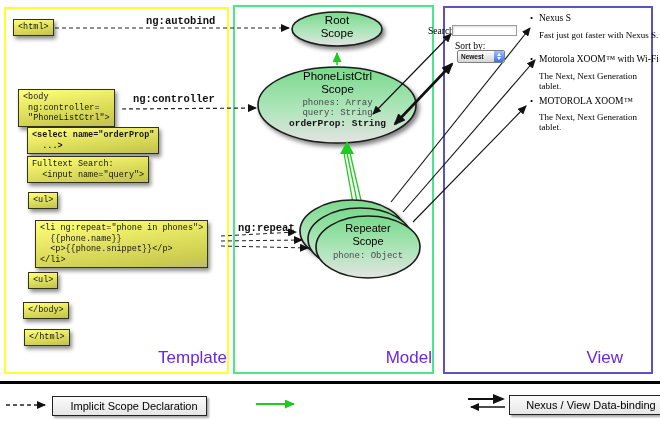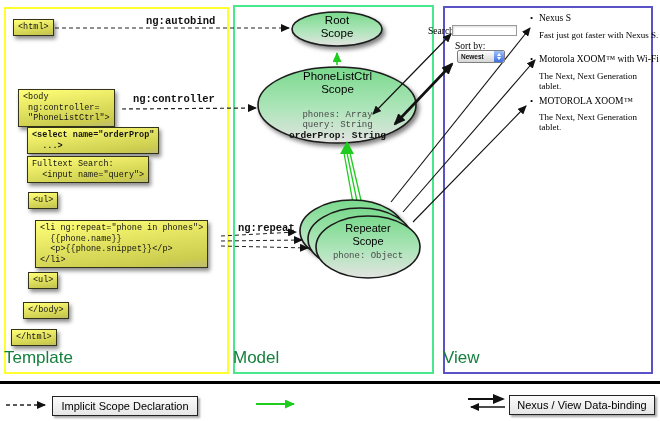--- a/index.html
+++ b/index.html
@@ -2,53 +2,53 @@
 <html><head>
 <meta charset="utf-8">
 <style>
   html,body{margin:0;padding:0;background:#fff;}
   .canvas{position:relative;width:660px;height:421px;background:#fff;overflow:hidden;
           font-family:"Liberation Sans",sans-serif;}
   .col{position:absolute;background:#fff;}
   .col-template{left:4px;top:7px;width:221px;height:363px;border:2px solid #ffff2e;}
   .col-model{left:233px;top:5px;width:197px;height:365px;border:2px solid #4ae88c;}
   .col-view{left:443px;top:6px;width:206px;height:364px;border:2px solid #5c52c8;}
-  .coltitle{position:absolute;font:17px "Liberation Sans",sans-serif;color:#15803d;text-align:left;}
+  .coltitle{position:absolute;font:17px "Liberation Sans",sans-serif;color:#6d28d9;text-align:right;}
   .ct-template{left:4px;top:348px;width:223px;}
   .ct-model{left:233px;top:348px;width:199px;}
   .ct-view{left:443px;top:348px;width:180px;}
   svg.layer{position:absolute;left:0;top:0;pointer-events:none;}
   .codebox{position:absolute;background:linear-gradient(173deg,#ffff78,#cbcb4e 85%,#bdbd72);
            border:1px solid #33331a;box-shadow:2px 3px 4px rgba(0,0,0,.45);
            font:8.5px/10.5px "Liberation Mono",monospace;white-space:pre;padding:2px 4px;color:#141414;}
   .codebox.bold{font-weight:bold;}
   .dirlabel{position:absolute;font:bold 10.5px "Liberation Mono",monospace;color:#111;}
   .scopebox{position:absolute;text-align:center;}
   .scopetitle{font:11.5px/13px "Liberation Sans",sans-serif;color:#000;white-space:pre;}
-  .props{font:9px/10px "Liberation Mono",monospace;color:#4a4a4a;white-space:pre;margin-top:14px;}
+  .props{font:9px/10px "Liberation Mono",monospace;color:#4a4a4a;white-space:pre;margin-top:2px;}
   .boldprop{font:bold 9.5px/11px "Liberation Mono",monospace;color:#111;white-space:pre;}
   .vlabel{position:absolute;font:9.5px "Liberation Serif",serif;color:#000;}
   .vinput{position:absolute;left:452px;top:25px;width:63px;height:9px;border:1px solid #9a9a9a;
           background:#fff;box-shadow:inset 1px 1px 2px #ddd;}
   .vselect{position:absolute;left:457px;top:50px;width:46px;height:11px;border:1px solid #7f7f7f;
            border-radius:2px;background:linear-gradient(#fefefe,#d6d6d6);display:flex;align-items:center;}
   .vselect .stext{flex:1;font:bold 6.5px "Liberation Sans",sans-serif;padding-left:3px;color:#111;}
   .scap{width:10px;height:11px;border-radius:0 2px 2px 0;background:linear-gradient(#9dc1fa,#3f6fe0);
         display:flex;flex-direction:column;align-items:center;justify-content:center;}
   .tri-up{width:0;height:0;border-left:2.5px solid transparent;border-right:2.5px solid transparent;
           border-bottom:3px solid #fff;margin-bottom:1px;}
   .tri-down{width:0;height:0;border-left:2.5px solid transparent;border-right:2.5px solid transparent;
             border-top:3px solid #fff;}
   .vitem-title{position:absolute;font:9.5px "Liberation Serif",serif;color:#000;}
   .vitem-desc{position:absolute;font:9px "Liberation Serif",serif;color:#000;}
   .vbullet{position:absolute;font:9px "Liberation Serif",serif;color:#000;}
   .legend-rule{position:absolute;left:0;top:381px;width:660px;height:3px;background:#000;}
   .legendbox{position:absolute;height:18px;display:flex;align-items:center;justify-content:center;
              border:1px solid #222;background:linear-gradient(#fbfbfb,#e6e6e6);
-             box-shadow:1.5px 2px 2px rgba(0,0,0,.35);font:11px "Liberation Sans",sans-serif;color:#000;}
+             box-shadow:1.5px 2px 2px rgba(0,0,0,.35);font:11px "Liberation Sans",sans-serif;color:#000;padding-left:9px;}
   .lb1{left:52px;top:396px;width:144px;}
   .lb2{left:303px;top:395px;width:105px;}
   .lb3{left:509px;top:395px;width:144px;}
 </style>
 </head>
 <body>
 
 <div class="canvas">
 
   <div class="col col-template"></div>
@@ -122,21 +122,21 @@
   ...&gt;</div>
   <div class="codebox" style="left:27px;top:156px;">Fulltext Search:
   &lt;input name="query"&gt;</div>
   <div class="codebox" style="left:28px;top:192px;">&lt;ul&gt;</div>
   <div class="codebox" style="left:35px;top:220px;">&lt;li ng:repeat="phone in phones"&gt;
   {{phone.name}}
   &lt;p&gt;{{phone.snippet}}&lt;/p&gt;
 &lt;/li&gt;</div>
   <div class="codebox" style="left:28px;top:272px;">&lt;ul&gt;</div>
   <div class="codebox" style="left:23px;top:302px;">&lt;/body&gt;</div>
-  <div class="codebox" style="left:11px;top:329px;">&lt;/html&gt;</div>
+  <div class="codebox" style="left:24px;top:329px;">&lt;/html&gt;</div>
 
   <div class="dirlabel" style="left:146px;top:15px;">ng:autobind</div>
   <div class="dirlabel" style="left:133px;top:93px;">ng:controller</div>
   <div class="dirlabel" style="left:238px;top:222px;">ng:repeat</div>
 
   <div class="scopebox" style="left:294px;top:14px;width:86px;">
     <div class="scopetitle">Root
 Scope</div>
   </div>
   <div class="scopebox" style="left:260px;top:70px;width:155px;">

